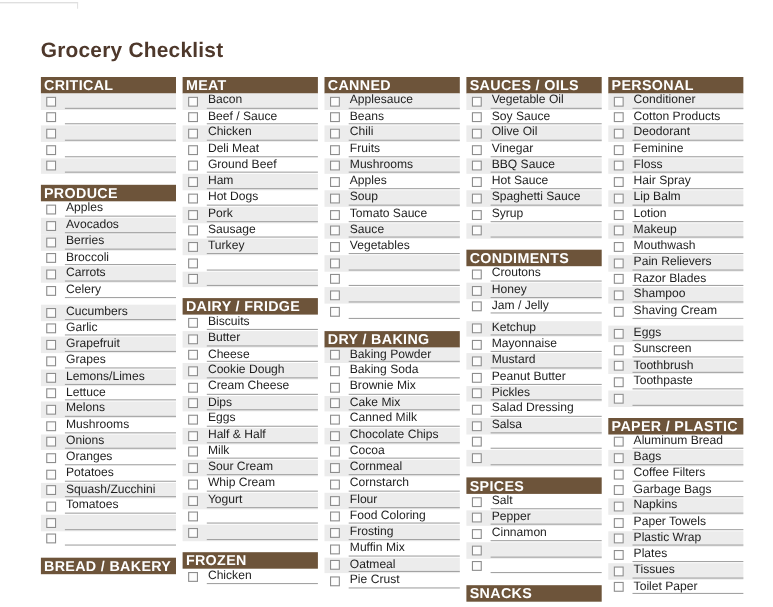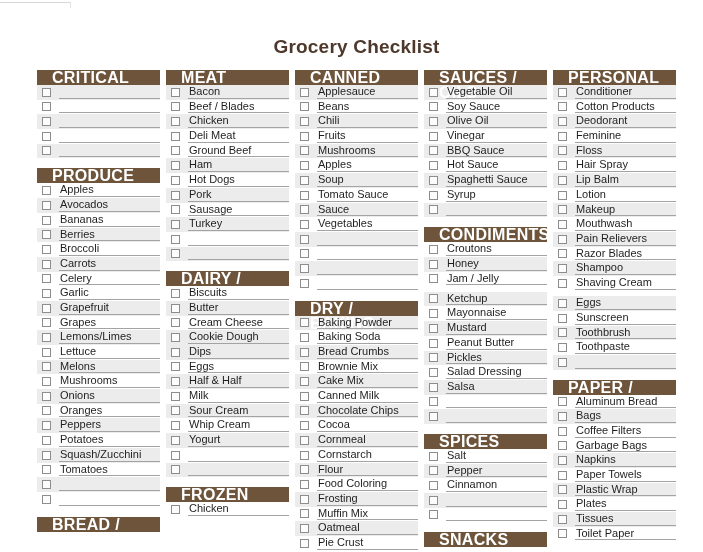--- a/index.html
+++ b/index.html
@@ -8,33 +8,33 @@
     background:#ffffff;
     font-family:"Liberation Sans", sans-serif;
   }
   
   .artifact {
     position:absolute; top:2px; left:0; width:70px; height:5px;
     border-top:1px solid #d8d8d8; border-right:1px solid #e2e2e2;
   }
   .title {
     position:absolute; top:36px; left:37px; width:639px;
-    text-align:center; font-size:19px; font-weight:bold;
+    text-align:left; font-size:19px; font-weight:bold;
     color:var(--title-color,#4e382b); letter-spacing:0.2px;
   }
   #columns {
     position:absolute; top:70px; left:37px; width:639px; height:482px;
     display:flex; gap:6px; overflow:hidden;
   }
   .column { flex:0 0 123px; width:123px; }
   .section { margin-bottom:10px; }
   .sec-header {
     background:var(--accent,#6d543a); color:#ffffff;
-    font-size:16px; font-weight:bold; letter-spacing:0.3px;
-    height:15px; line-height:15px; padding-left:15px; box-sizing:border-box;
+    font-size:13px; font-weight:bold; letter-spacing:0.3px;
+    height:15px; line-height:15px; padding-left:3px; box-sizing:border-box;
   }
   .row {
     height:14.7px; display:flex; align-items:flex-end; box-sizing:border-box;
   }
   .row.shaded { background:var(--stripe,#ececec); }
   .row.brk { margin-top:5.5px; }
   .cb {
     flex:0 0 auto; width:7px; height:7px; box-sizing:content-box;
     border:1px solid #8d8d8d; background:#fdfdfd;
     margin:0 0 3px 5px;
@@ -81,40 +81,40 @@
       <section class="section">
         <div class="sec-header">PRODUCE</div>
         <div class="row">
           <span class="cb"></span>
           <span class="entry">Apples</span>
         </div>
         <div class="row shaded">
           <span class="cb"></span>
           <span class="entry">Avocados</span>
         </div>
-        <div class="row">
-          <span class="cb"></span>
-          <span class="entry">Bananas</span>
-        </div>
         <div class="row shaded">
           <span class="cb"></span>
           <span class="entry">Berries</span>
         </div>
         <div class="row">
           <span class="cb"></span>
           <span class="entry">Broccoli</span>
         </div>
         <div class="row shaded">
           <span class="cb"></span>
           <span class="entry">Carrots</span>
         </div>
         <div class="row">
           <span class="cb"></span>
           <span class="entry">Celery</span>
         </div>
+        <div class="row shaded brk">
+          <span class="cb"></span>
+          <span class="entry">Cucumbers</span>
+        </div>
         <div class="row">
           <span class="cb"></span>
           <span class="entry">Garlic</span>
         </div>
         <div class="row shaded">
           <span class="cb"></span>
           <span class="entry">Grapefruit</span>
         </div>
         <div class="row">
           <span class="cb"></span>
@@ -136,24 +136,20 @@
           <span class="cb"></span>
           <span class="entry">Mushrooms</span>
         </div>
         <div class="row shaded">
           <span class="cb"></span>
           <span class="entry">Onions</span>
         </div>
         <div class="row">
           <span class="cb"></span>
           <span class="entry">Oranges</span>
-        </div>
-        <div class="row shaded">
-          <span class="cb"></span>
-          <span class="entry">Peppers</span>
         </div>
         <div class="row">
           <span class="cb"></span>
           <span class="entry">Potatoes</span>
         </div>
         <div class="row shaded">
           <span class="cb"></span>
           <span class="entry">Squash/Zucchini</span>
         </div>
         <div class="row">
@@ -175,21 +171,21 @@
     </div>
     <div class="column">
       <section class="section">
         <div class="sec-header">MEAT</div>
         <div class="row shaded">
           <span class="cb"></span>
           <span class="entry">Bacon</span>
         </div>
         <div class="row">
           <span class="cb"></span>
-          <span class="entry">Beef / Blades</span>
+          <span class="entry">Beef / Sauce</span>
         </div>
         <div class="row shaded">
           <span class="cb"></span>
           <span class="entry">Chicken</span>
         </div>
         <div class="row">
           <span class="cb"></span>
           <span class="entry">Deli Meat</span>
         </div>
         <div class="row">
@@ -230,25 +226,29 @@
         <div class="row">
           <span class="cb"></span>
           <span class="entry">Biscuits</span>
         </div>
         <div class="row shaded">
           <span class="cb"></span>
           <span class="entry">Butter</span>
         </div>
         <div class="row">
           <span class="cb"></span>
+          <span class="entry">Cheese</span>
+        </div>
+        <div class="row shaded">
+          <span class="cb"></span>
+          <span class="entry">Cookie Dough</span>
+        </div>
+        <div class="row">
+          <span class="cb"></span>
           <span class="entry">Cream Cheese</span>
-        </div>
-        <div class="row shaded">
-          <span class="cb"></span>
-          <span class="entry">Cookie Dough</span>
         </div>
         <div class="row shaded">
           <span class="cb"></span>
           <span class="entry">Dips</span>
         </div>
         <div class="row">
           <span class="cb"></span>
           <span class="entry">Eggs</span>
         </div>
         <div class="row shaded">
@@ -350,24 +350,20 @@
       </section>
       <section class="section">
         <div class="sec-header">DRY / BAKING</div>
         <div class="row shaded">
           <span class="cb"></span>
           <span class="entry">Baking Powder</span>
         </div>
         <div class="row">
           <span class="cb"></span>
           <span class="entry">Baking Soda</span>
-        </div>
-        <div class="row shaded">
-          <span class="cb"></span>
-          <span class="entry">Bread Crumbs</span>
         </div>
         <div class="row">
           <span class="cb"></span>
           <span class="entry">Brownie Mix</span>
         </div>
         <div class="row shaded">
           <span class="cb"></span>
           <span class="entry">Cake Mix</span>
         </div>
         <div class="row">

